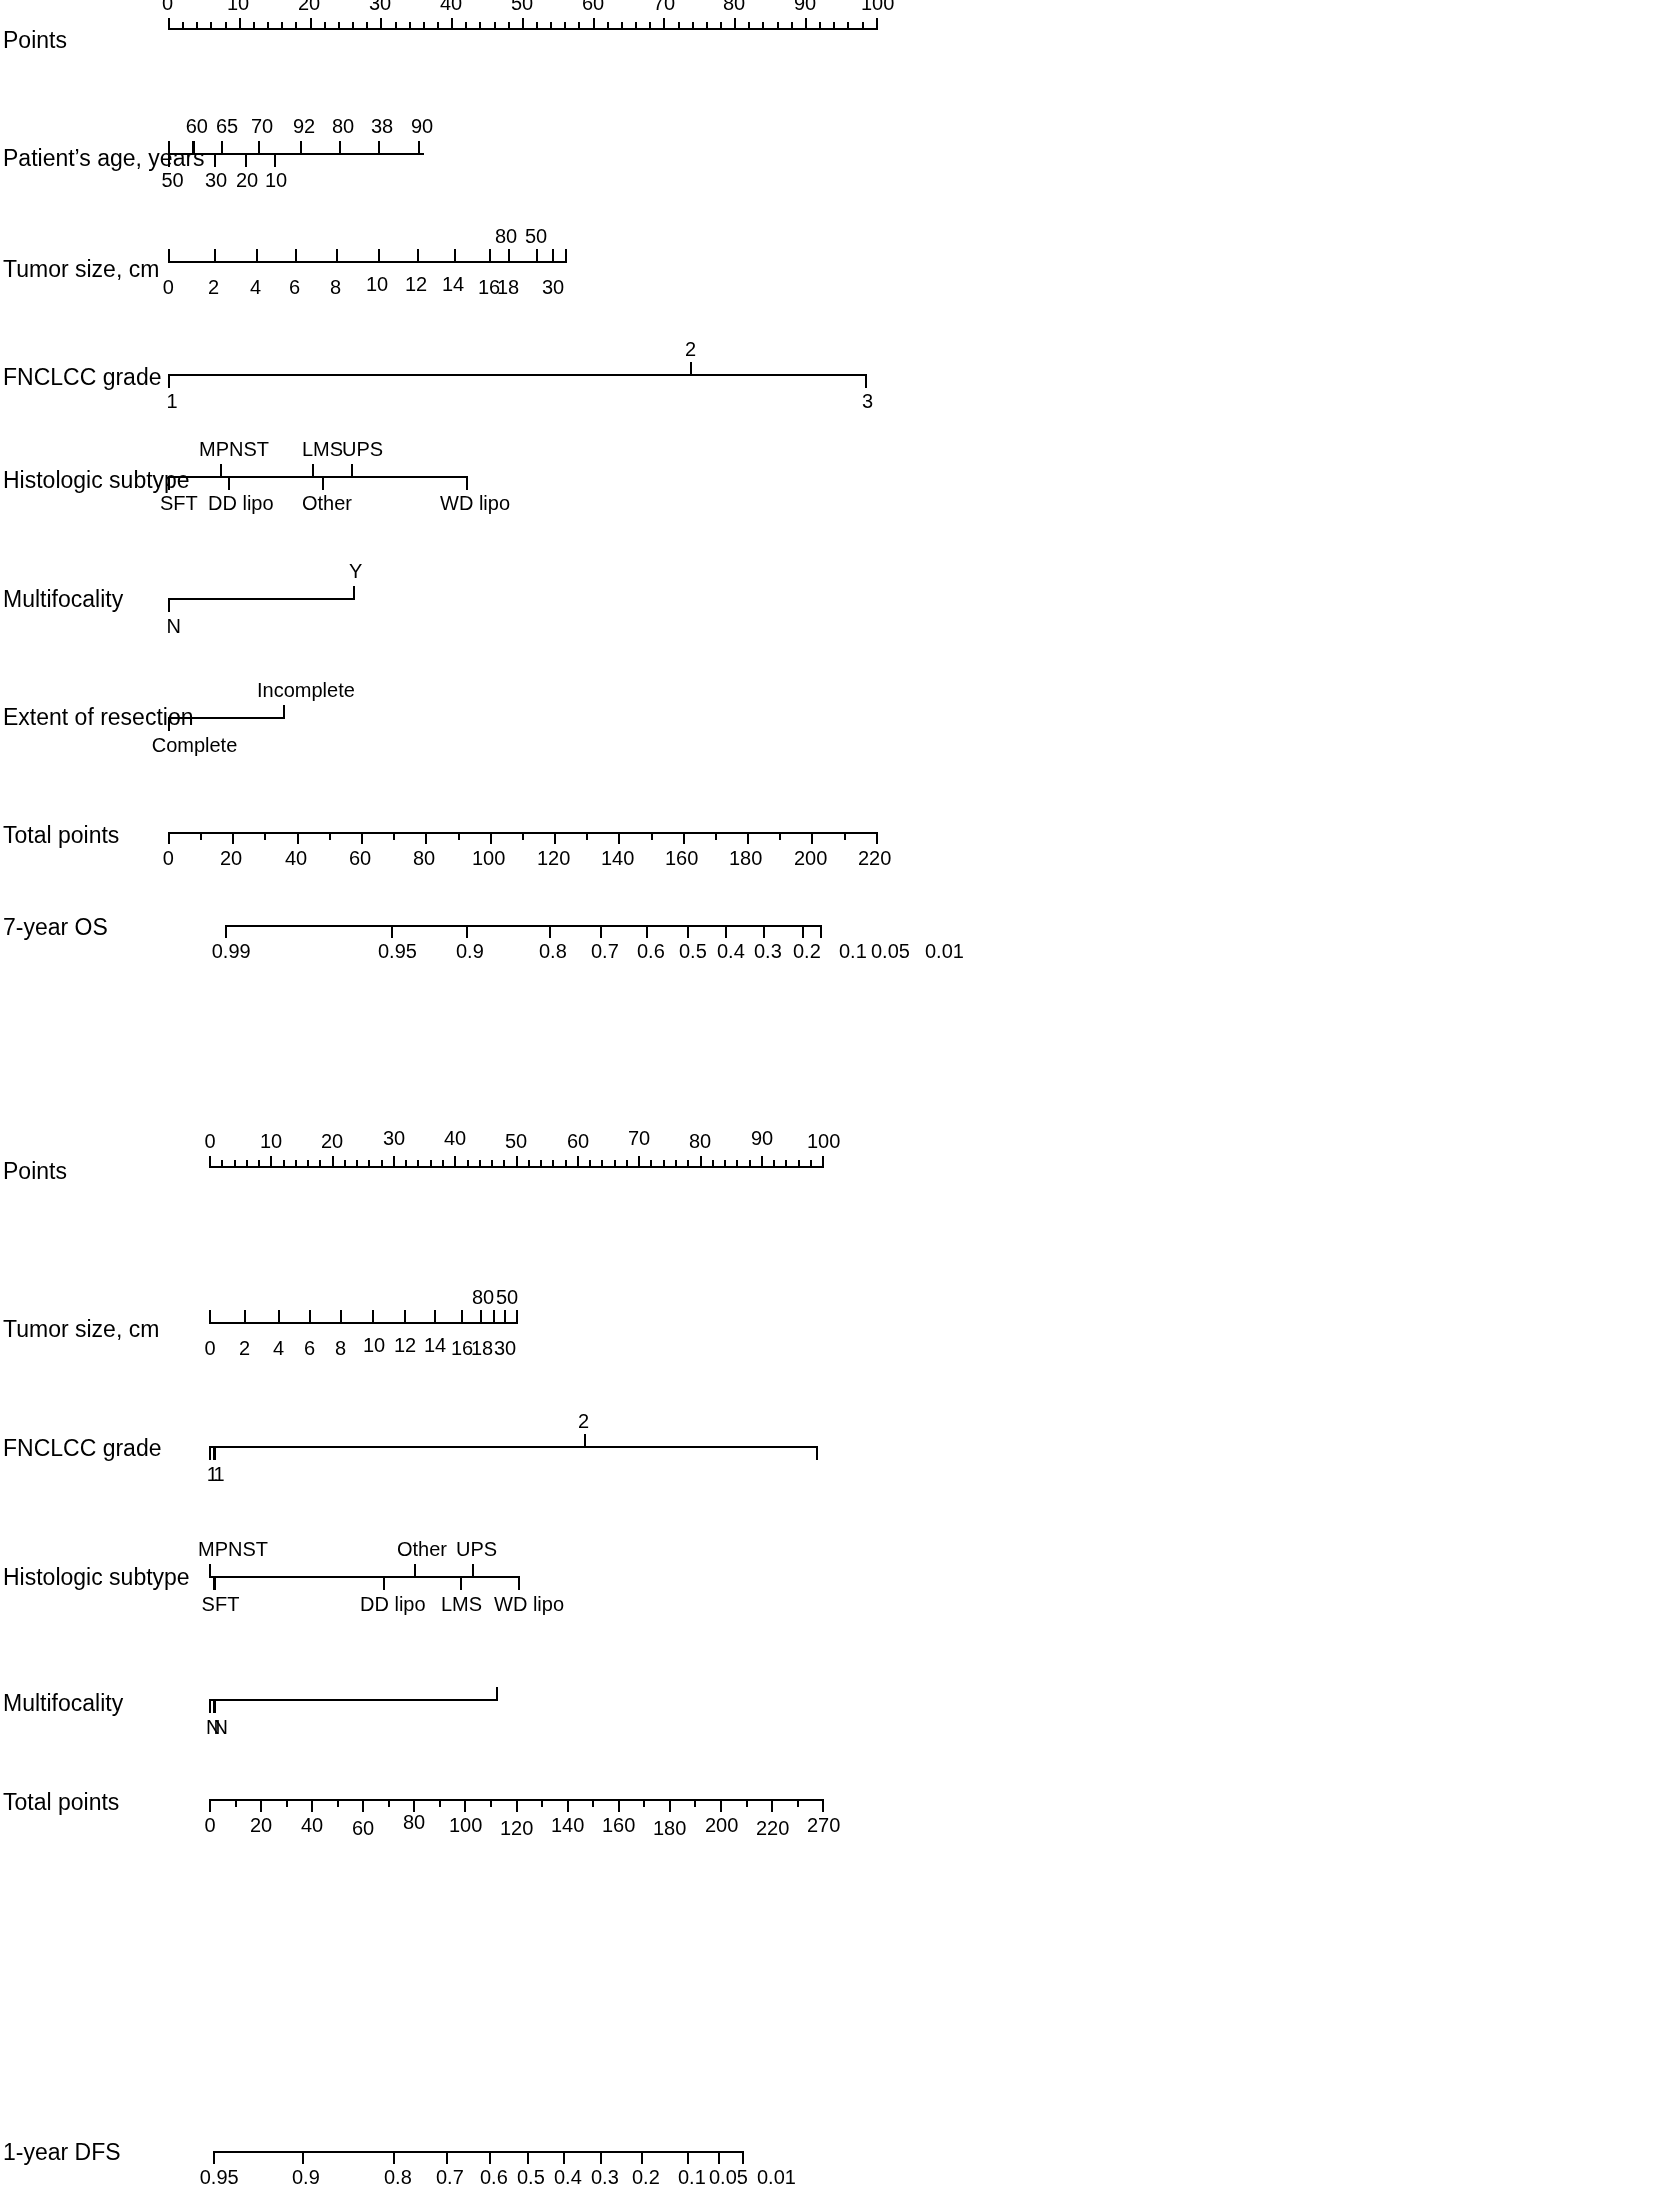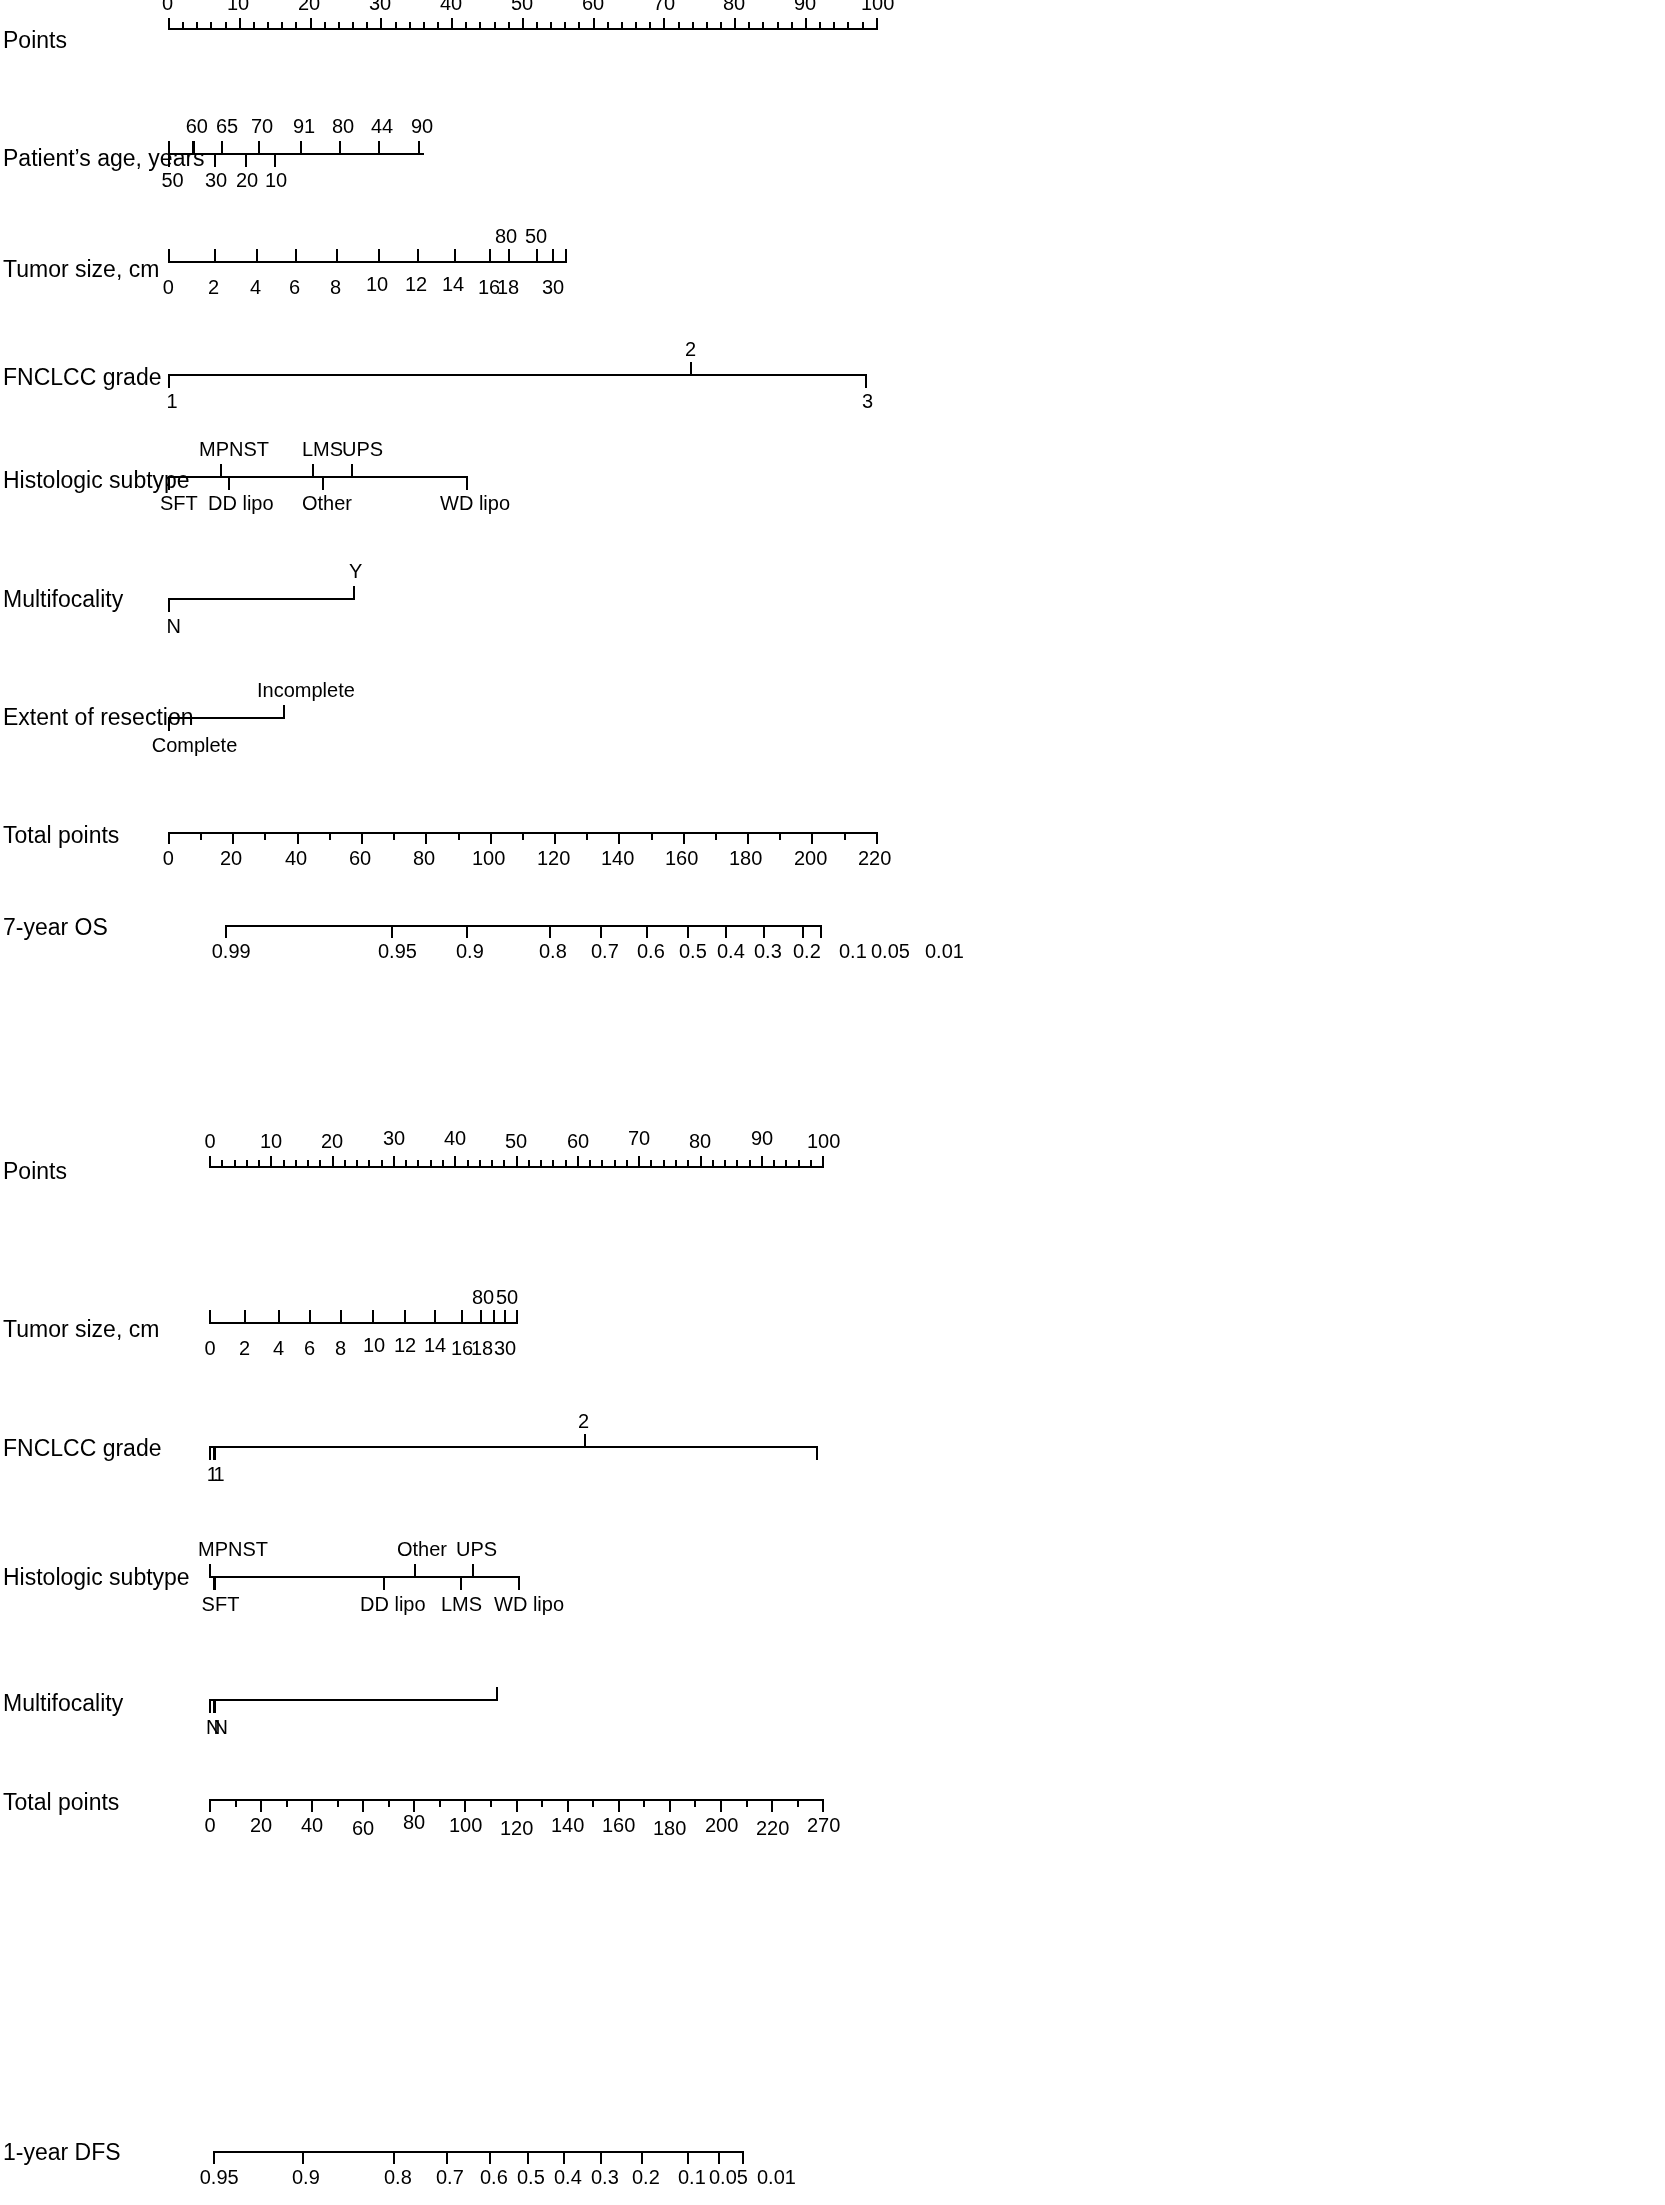--- a/index.html
+++ b/index.html
@@ -101,23 +101,23 @@
     <div class="tick" style="left:171px;top:-11.8px;height:14px"></div>
     <div class="tick" style="left:210px;top:-11.8px;height:14px"></div>
     <div class="tick" style="left:250px;top:-11.8px;height:14px"></div>
     <div class="tick" style="left:0px;top:0px;height:14px"></div>
     <div class="tick" style="left:46px;top:0px;height:14px"></div>
     <div class="tick" style="left:77px;top:0px;height:14px"></div>
     <div class="tick" style="left:106px;top:0px;height:14px"></div>
     <div class="lbl" style="left:17.7px;top:-37px">60</div>
     <div class="lbl" style="left:48px;top:-37px">65</div>
     <div class="lbl" style="left:83px;top:-37px">70</div>
-    <div class="lbl" style="left:125px;top:-37px">91</div>
+    <div class="lbl" style="left:125px;top:-37px">92</div>
     <div class="lbl" style="left:164px;top:-37px">80</div>
-    <div class="lbl" style="left:203px;top:-37px">44</div>
+    <div class="lbl" style="left:203px;top:-37px">38</div>
     <div class="lbl" style="left:243px;top:-37px">90</div>
     <div class="lbl" style="left:-6.6px;top:17.7px">50</div>
     <div class="lbl" style="left:37px;top:17.7px">30</div>
     <div class="lbl" style="left:68px;top:17.7px">20</div>
     <div class="lbl" style="left:97px;top:17.7px">10</div>
   </div>
 </div>
 
 <div class="row" style="top:236px;height:52px">
   <div class="rowlabel" style="top:22px">Tumor size, cm</div>

